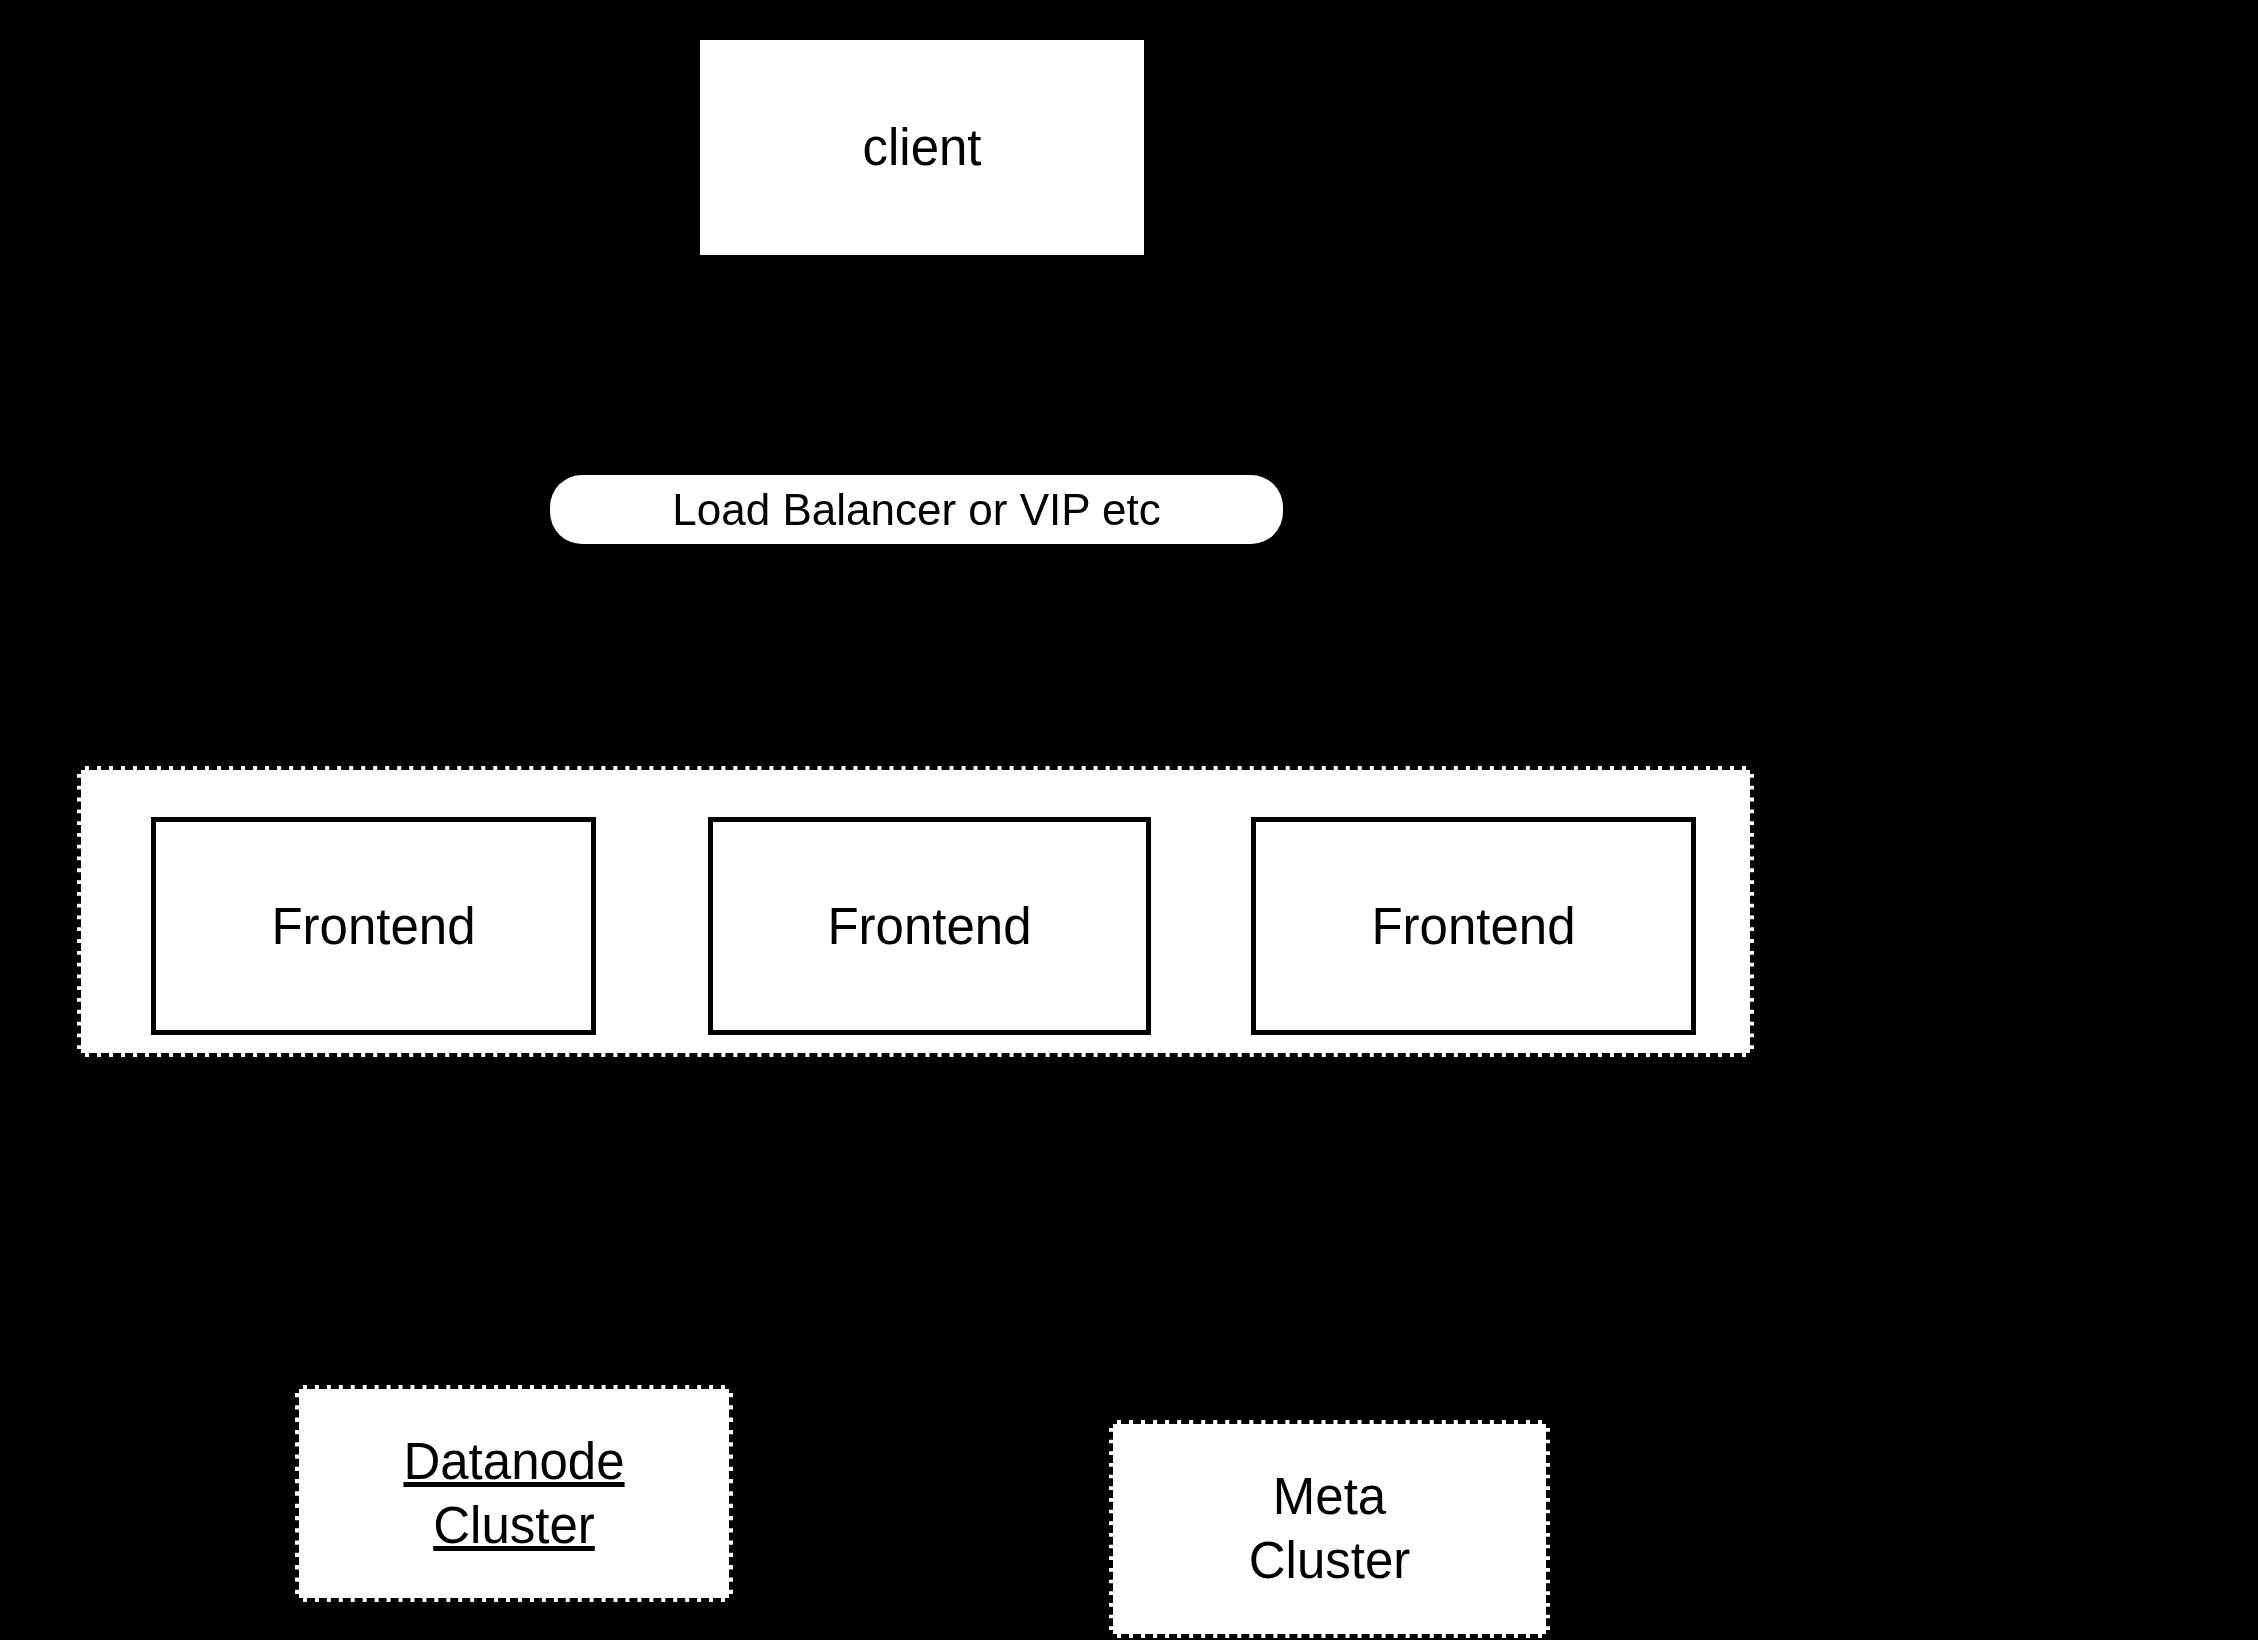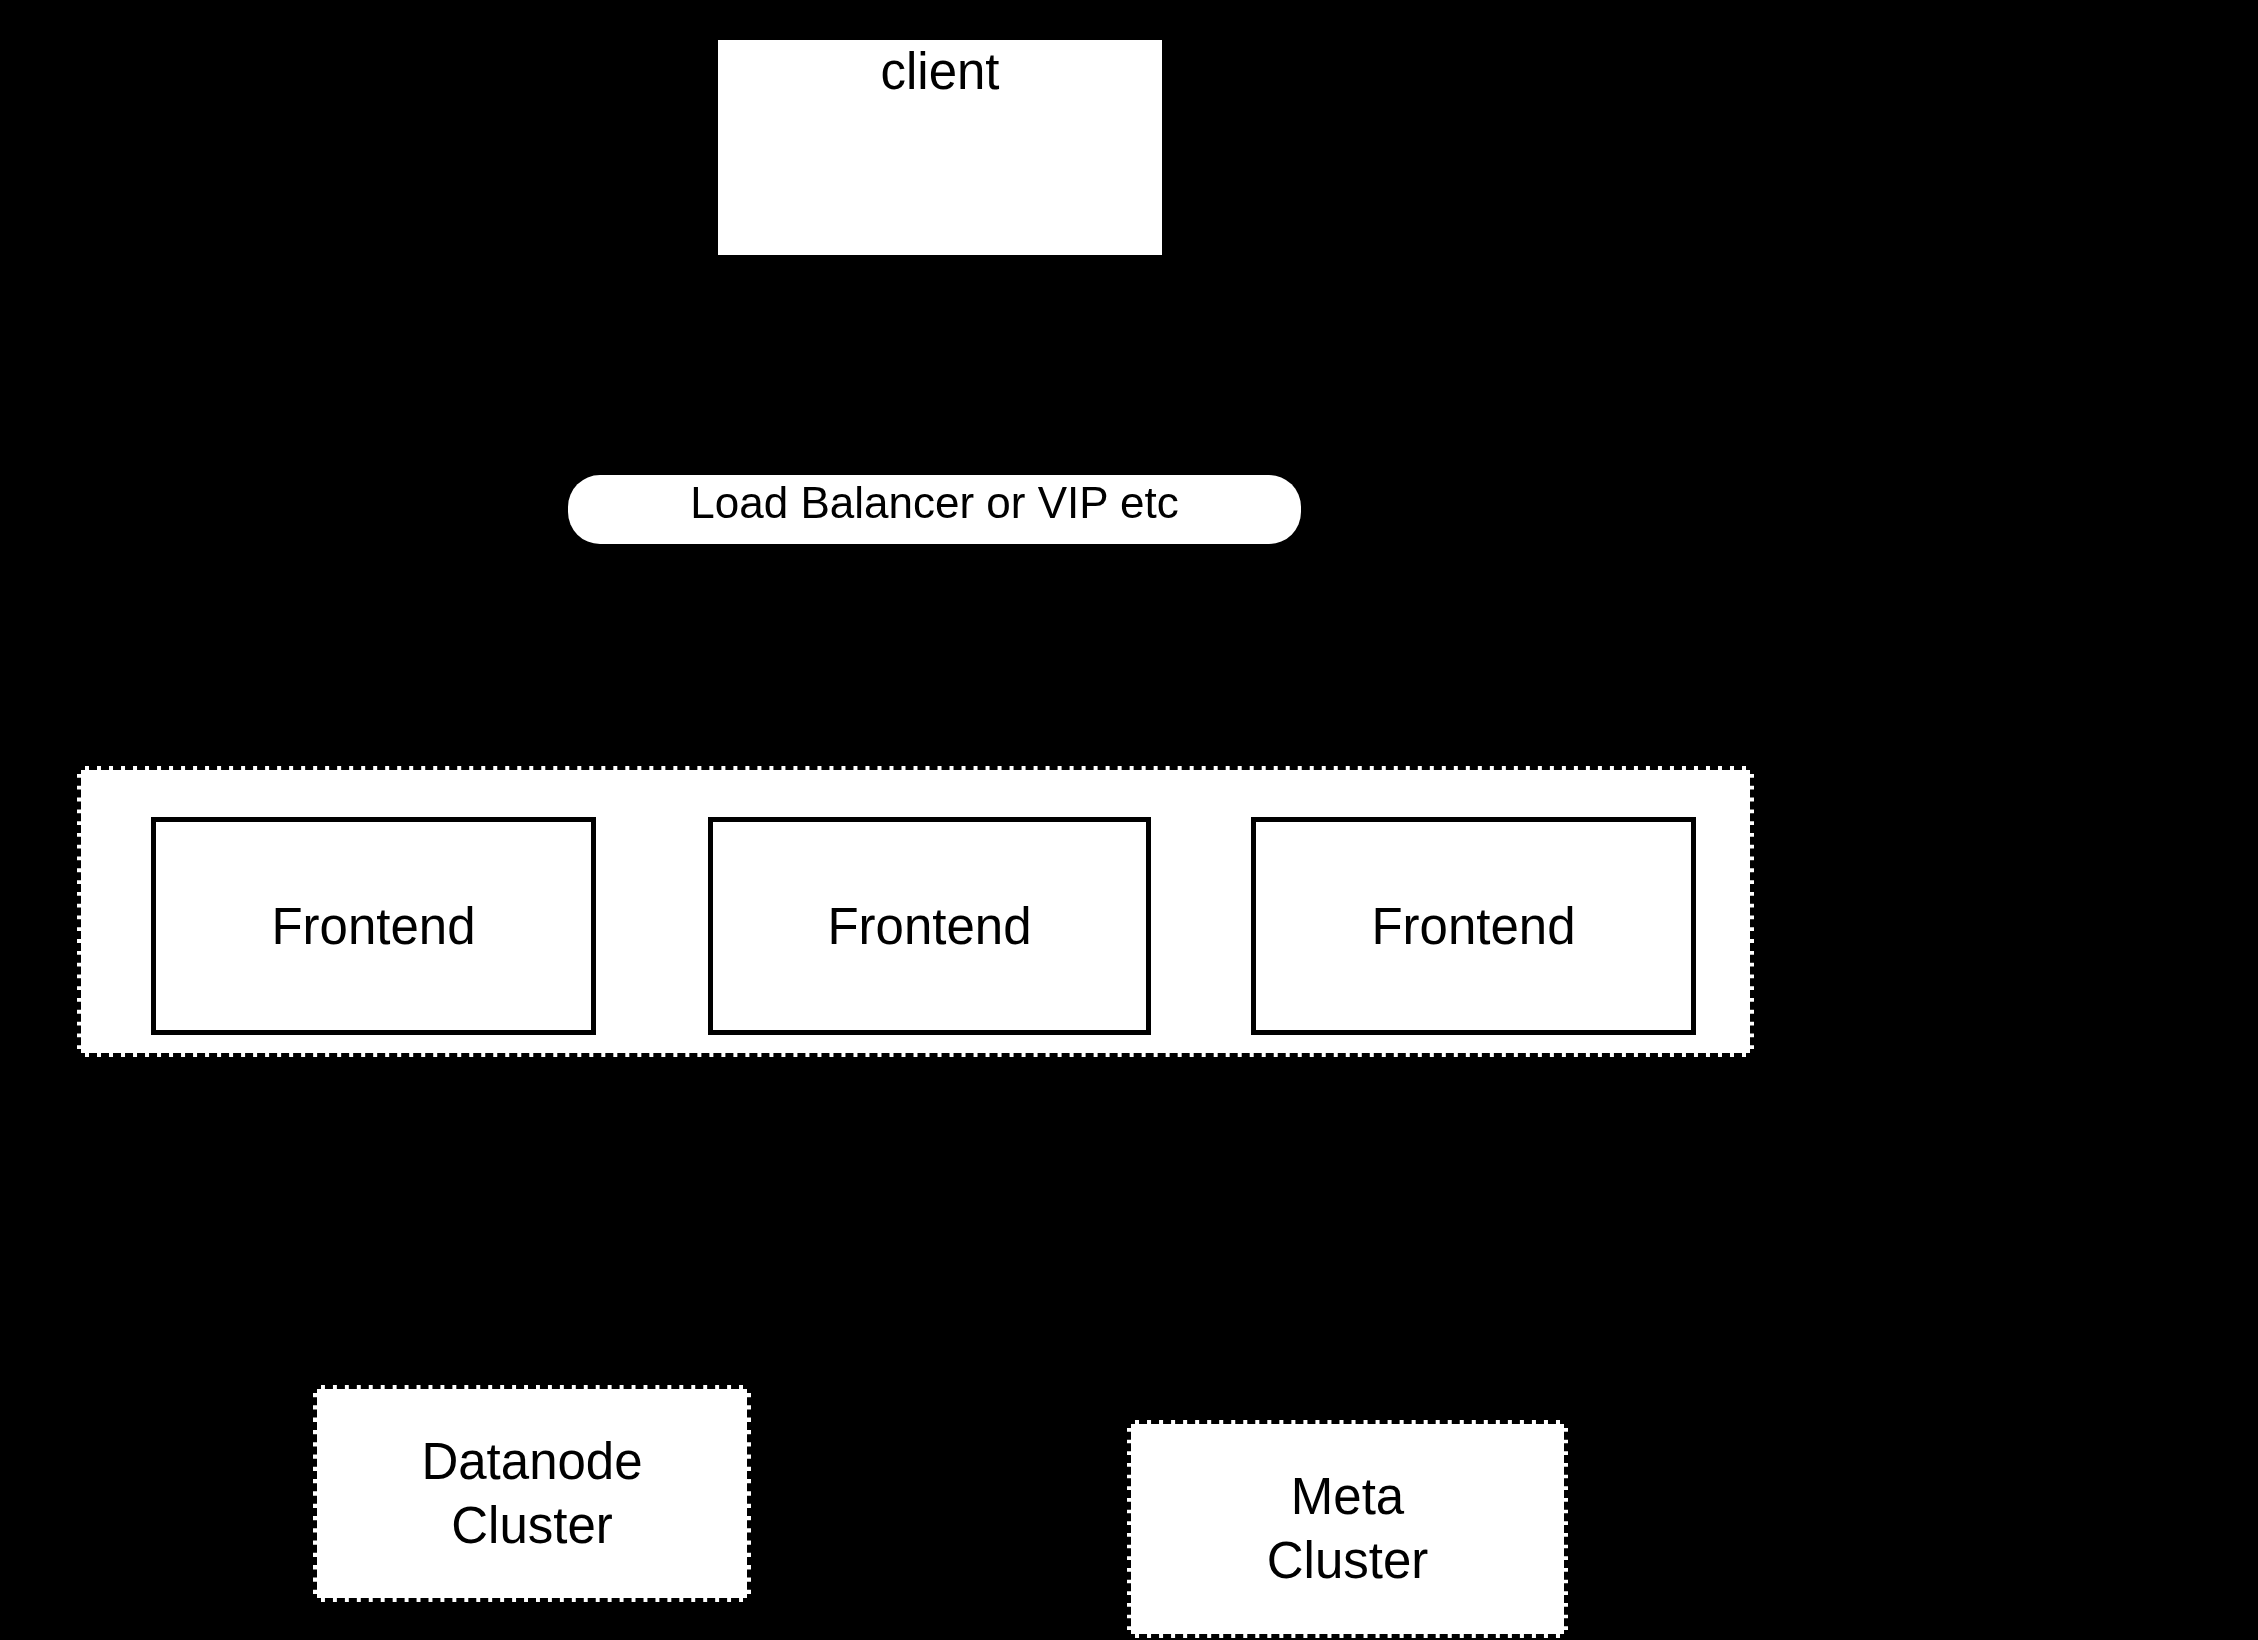--- a/index.html
+++ b/index.html
@@ -13,26 +13,26 @@
     height: 1640px;
     background: #000000;
     overflow: hidden;
     font-family: "Liberation Sans", sans-serif;
     color: #000000;
   }
   .node {
     position: absolute;
     background: #ffffff;
     display: flex;
+    align-items: center;
     justify-content: center;
     text-align: center;
     box-sizing: border-box;
     font-size: 51px;
     line-height: 1.25;
-    margin-left: 18px;
   }
   .node span { display: block; }
   
   .client-node   { left: 700px;  top: 40px;   width: 444px; height: 215px; }
   
   .lb-node       { left: 550px;  top: 475px;  width: 733px; height: 69px; font-size: 44px; border-radius: 32px; }
   
   .frontend-group {
     position: absolute;
     left: 77px; top: 766px; width: 1677px; height: 291px;
@@ -54,21 +54,21 @@
     font-size: 51px;
   }
   .frontend-node.f1 { left: 70px; }
   .frontend-node.f2 { left: 627px; width: 443px; }
   .frontend-node.f3 { left: 1170px; }
   
   .cluster-node {
     border: 4.5px dashed #000000;
     flex-direction: column;
   }
-  .datanode-cluster { left: 295px;  top: 1385px; width: 438px; height: 217px; }
+  .datanode-cluster { left: 295px;  top: 1385px; width: 438px; height: 217px; text-decoration: underline; }
   .meta-cluster     { left: 1109px; top: 1420px; width: 441px; height: 218px; }
 </style>
 </head>
 <body>
 
 <div class="canvas">
 
   <div class="node client-node">
     <span>client</span>
   </div>

